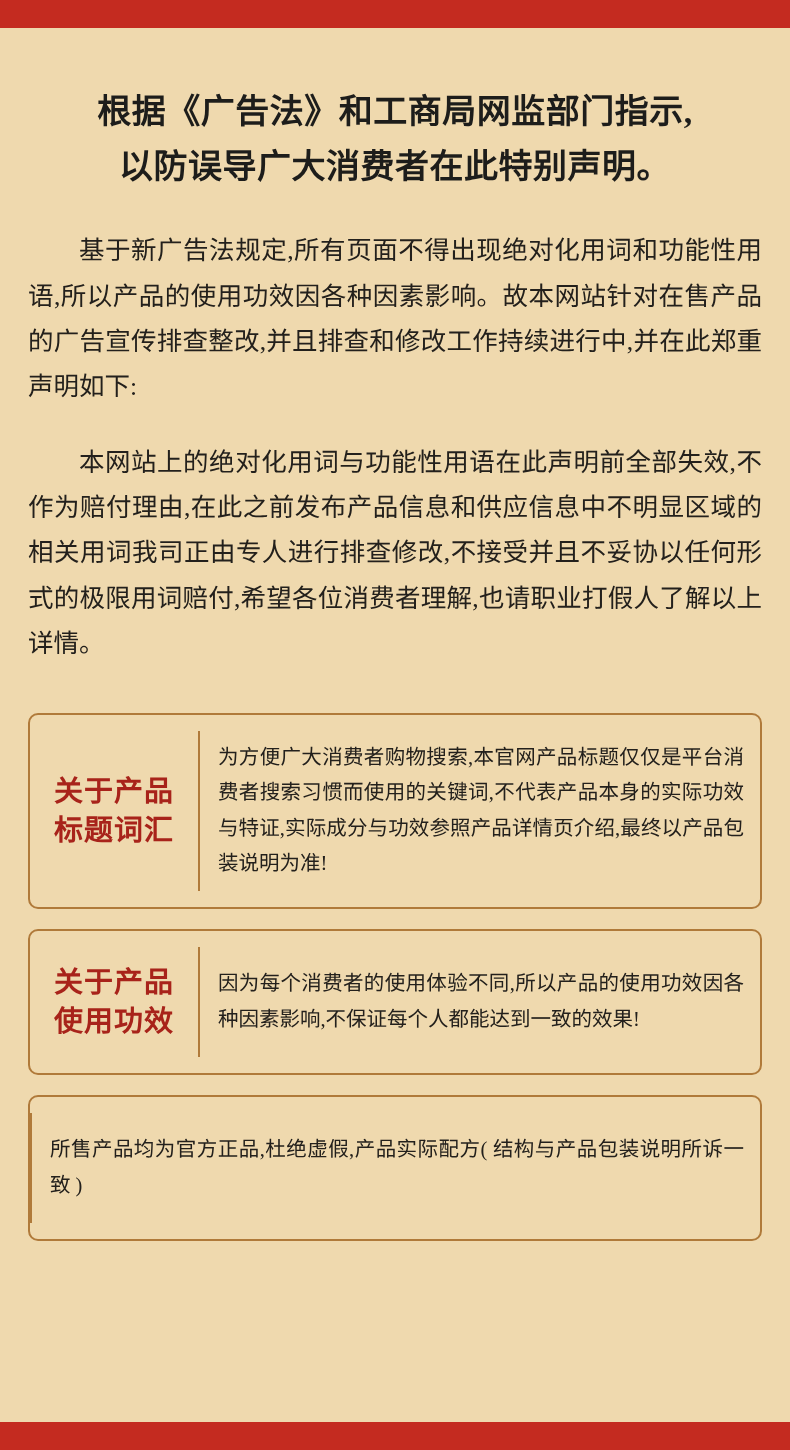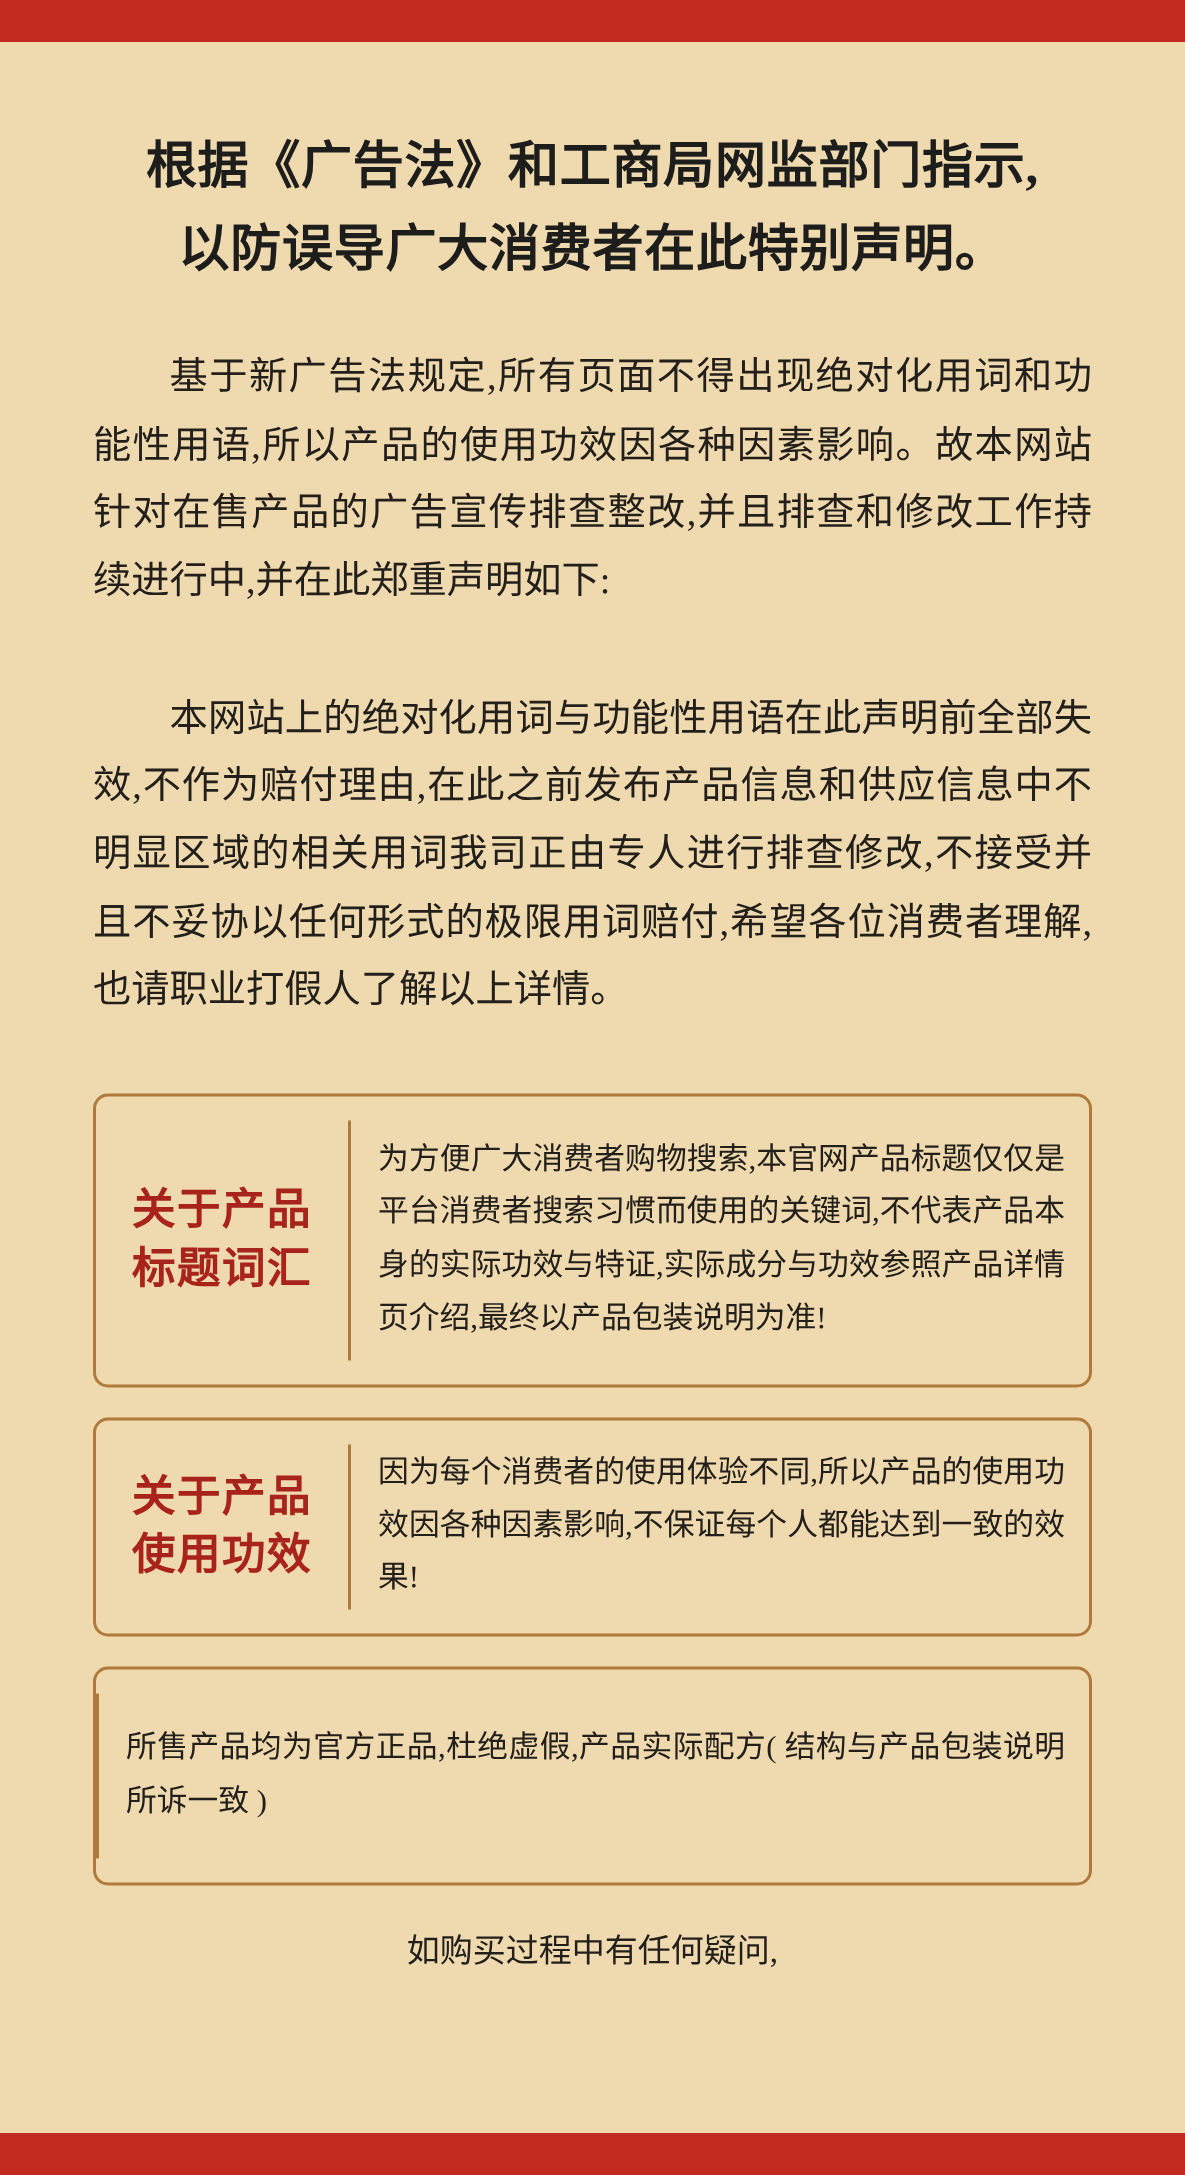--- a/index.html
+++ b/index.html
@@ -21,21 +21,21 @@
     box-sizing: border-box;
   }
   .panel {
     position: absolute;
     left: 0;
     top: 28px;
     width: 790px;
     height: 1394px;
     background: #efd9ae;
     box-sizing: border-box;
-    padding: 0 62px;
+    padding: 0 28px;
   }
   .headline {
     margin: 0;
     padding-top: 56px;
     text-align: center;
     color: #1d1d1b;
     font-size: 34px;
     font-weight: bold;
     line-height: 1.62;
     letter-spacing: 0.5px;
@@ -48,21 +48,21 @@
     margin: 0;
     color: #23201c;
     font-size: 25.5px;
     line-height: 1.78;
     text-align: justify;
     text-justify: inter-ideograph;
     text-indent: 2em;
     font-family: "Liberation Serif", "DejaVu Serif", serif;
   }
   .para1 { margin-top: 34px; }
-  .para2 { margin-top: 46px; }
+  .para2 { margin-top: 30px; }
 
   .cards {
     margin-top: 46px;
   }
   .card {
     position: relative;
     border: 2px solid #b07a3a;
     border-radius: 10px;
     box-sizing: border-box;
     display: flex;
@@ -170,20 +170,19 @@
       </div>
 
       <div class="card card3">
         <div class="card-divider"></div>
         <div class="card-body">所售产品均为官方正品,杜绝虚假,产品实际配方( 结构与产品包装说明所诉一致 )</div>
       </div>
 
     </div>
 
     <div class="footer">
-      <span>如购买过程中有任何疑问,</span>
     </div>
 
   </div>
 
   <div class="bottom-bar"></div>
 
 </div>
 
 </body></html>

